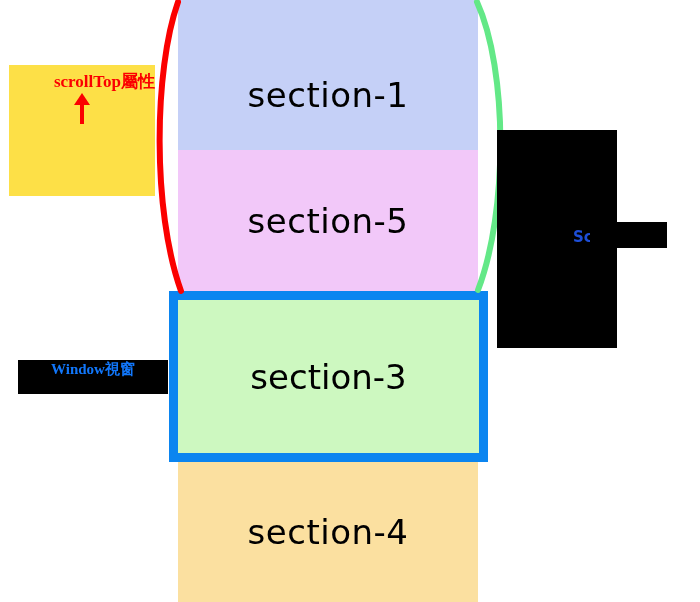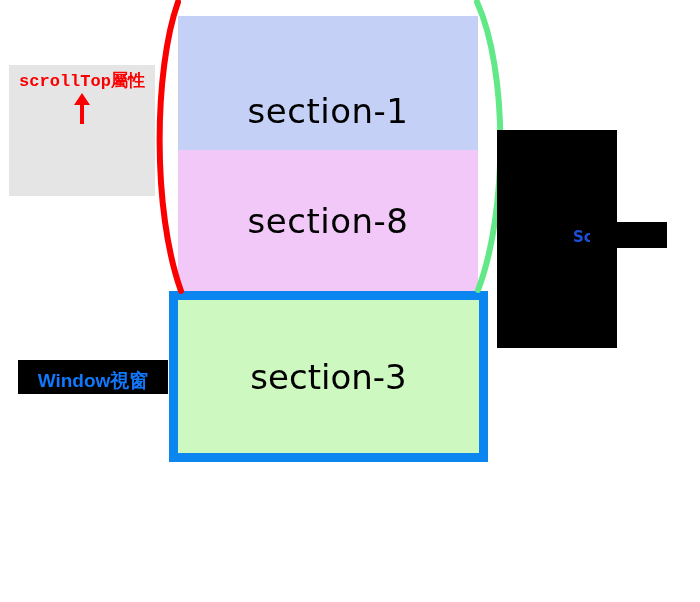--- a/index.html
+++ b/index.html
@@ -25,21 +25,21 @@
     width: 300px;
     display: flex;
     align-items: center;
     justify-content: center;
     color: #000000;
     font-size: 34px;
     font-weight: 400;
     letter-spacing: 0.5px;
     font-family: "DejaVu Sans", "Liberation Sans", sans-serif;
   }
-  #section-1 { top: 16px;   height: 190px; background: #c5d0f7; text-align: center; }
+  #section-1 { top: 0px;   height: 190px; background: #c5d0f7; text-align: center; }
   #section-2 { top: 150px; height: 141px; background: #f2c8f9; }
   #section-4 { top: 462px; height: 140px; background: #fbe0a0; }
 
   
   #window-frame {
     position: absolute;
     left: 169px;
     top: 291px;
     width: 319px;
     height: 171px;
@@ -71,27 +71,27 @@
     pointer-events: none;
   }
 
   
   #scrolltop-note {
     position: absolute;
     left: 9px;
     top: 65px;
     width: 146px;
     height: 131px;
-    background: #e5e5e5;
+    background: #fde047;
     color: #fb0000;
     font-weight: bold;
     font-size: 17px;
     line-height: 1.15;
-    text-align: center;
-    font-family: Liberation Mono, monospace;
+    text-align: right;
+    font-family: Liberation Serif, serif;
     box-sizing: border-box;
     padding-top: 7px;
   }
   #scrolltop-note .line-top {
     white-space: nowrap;
     font-size: 17px;
   }
   #scrolltop-note .arrow-wrap {
     height: 34px;
     display: flex;
@@ -110,25 +110,25 @@
   
   #window-label {
     position: absolute;
     left: 18px;
     top: 360px;
     width: 150px;
     height: 34px;
     background: #000000;
     color: #1177fb;
     font-weight: bold;
-    font-size: 19px;
-    display: flex;
-    align-items: flex-end;
-    justify-content: center;
-    font-family: Liberation Sans, sans-serif;
+    font-size: 15px;
+    display: flex;
+    align-items: flex-start;
+    justify-content: center;
+    font-family: Liberation Serif, serif;
     white-space: nowrap;
   }
 
   
   #right-panel {
     position: absolute;
     left: 497px;
     top: 130px;
     width: 120px;
     height: 218px;
@@ -157,29 +157,32 @@
 </head>
 <body>
 
 <div id="stage">
 
   <div class="section" id="section-1">
     <span>section-1</span>
   </div>
 
   <div class="section" id="section-2">
-    <span>section-8</span>
+    <span>section-5</span>
   </div>
 
   <div id="window-frame">
     <div id="section-3">
       <span>section-3</span>
     </div>
   </div>
 
+  <div class="section" id="section-4">
+    <span>section-4</span>
+  </div>
 
   <svg class="curve-svg" viewBox="0 0 700 602" xmlns="http://www.w3.org/2000/svg">
     <path d="M 178 2 C 154 70, 152 210, 181 291" fill="none" stroke="#fb0000" stroke-width="6" stroke-linecap="round"></path>
     <path d="M 477 2 C 508 70, 508 212, 478 290" fill="none" stroke="#63e887" stroke-width="6" stroke-linecap="round"></path>
   </svg>
 
   <div id="scrolltop-note">
     <div class="line-top">scrollTop屬性</div>
     <div class="arrow-wrap">
       <svg width="22" height="32" viewBox="0 0 22 32" xmlns="http://www.w3.org/2000/svg">

